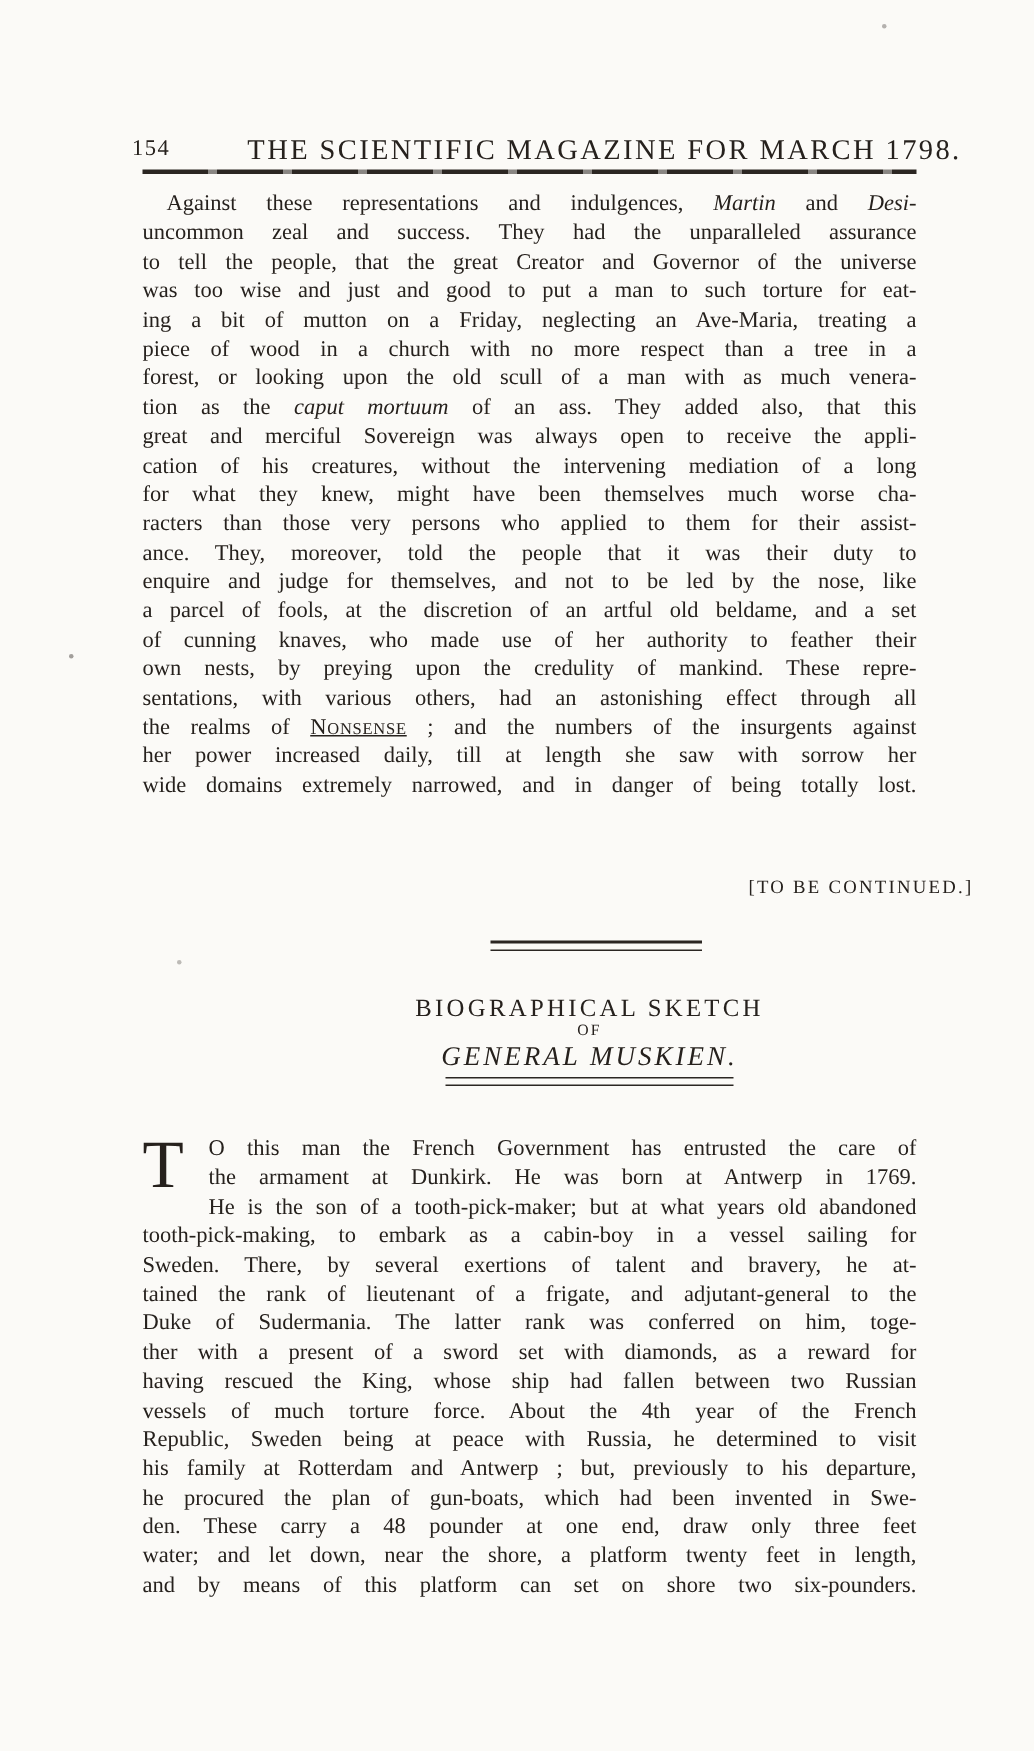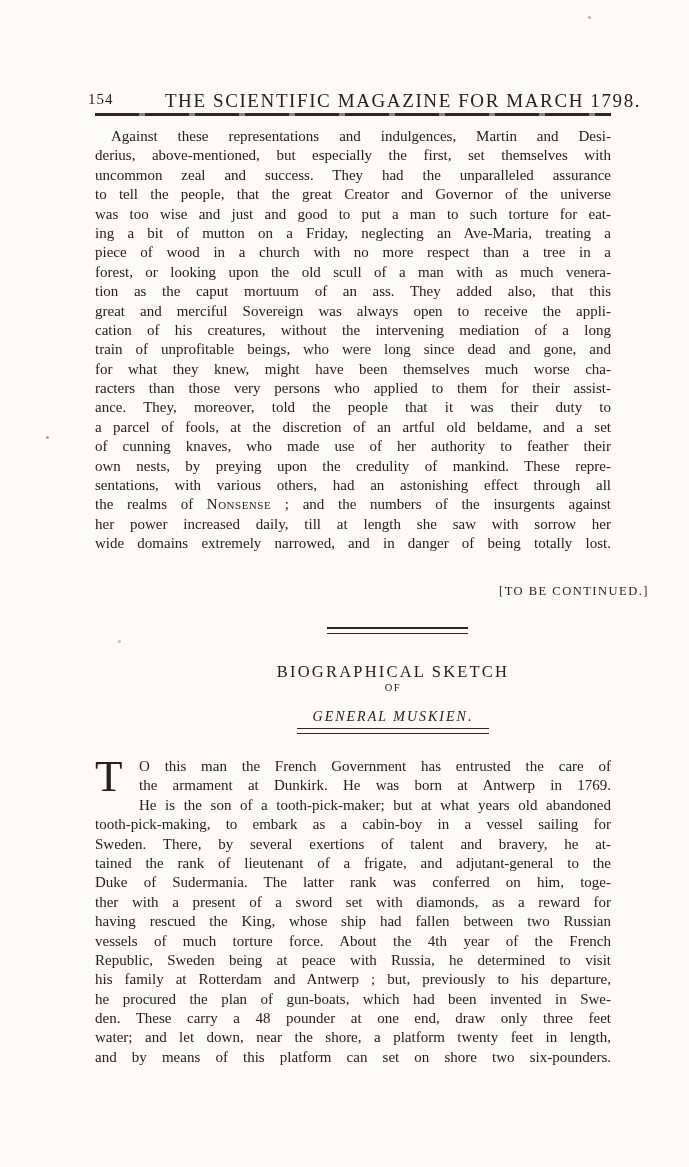--- a/index.html
+++ b/index.html
@@ -13,33 +13,33 @@
   .pagenum{position:absolute;left:-7px;top:1px;letter-spacing:1px;}
   .journal{position:absolute;left:308px;top:0;transform:translateX(-50%);
     letter-spacing:1.6px;white-space:nowrap;font-size:19px;}
   .headrule{position:absolute;top:113px;left:95px;width:516px;height:3px;
     background:repeating-linear-gradient(90deg,#2b2622 0 44px,rgba(43,38,34,.55) 44px 50px);}
   #para1-lines{position:absolute;top:127px;left:95px;width:516px;}
   #para2-lines{position:absolute;top:757px;left:95px;width:516px;}
   .line{height:19.4px;line-height:19.4px;font-size:15px;
     text-align:justify;text-align-last:justify;overflow:hidden;}
   #para1-lines .line:first-child{padding-left:16px;}
-  .it{}
-  .sc{font-variant:small-caps;letter-spacing:.5px;}
+  .it{font-style:italic;}
+  .sc{font-variant:small-caps;letter-spacing:.5px;text-decoration:underline;}
   .dropcap{float:left;width:40px;height:39px;font-size:45px;line-height:38px;
     margin-right:4px;text-align:left;}
   
   .continued{position:absolute;top:584px;left:133px;width:516px;text-align:right;
     font-size:12.5px;letter-spacing:1.5px;}
   .divider{position:absolute;top:627px;left:327px;width:141px;height:4px;
     border-top:2px solid #2b2622;border-bottom:1px solid #2b2622;}
   .headingblock{position:absolute;top:662px;left:135px;width:516px;text-align:center;}
   .h1{font-size:16.5px;letter-spacing:2.2px;}
   .h2{font-size:10.5px;letter-spacing:1.5px;margin-top:0;}
-  .h3{font-size:14px;font-style:italic;letter-spacing:2px;margin-top:16px;text-align:center;}
+  .h3{font-size:18px;font-style:italic;letter-spacing:2px;margin-top:1px;text-align:center;}
   .h3rule{margin:3px auto 0;width:192px;height:4px;
     border-top:1.5px solid #2b2622;border-bottom:1px solid #2b2622;}
   
   .speck{position:absolute;background:#4a4440;border-radius:50%;}
   .speck.s1{left:46px;top:436px;width:3px;height:3px;opacity:.5;}
   .speck.s2{left:588px;top:16px;width:3px;height:3px;opacity:.4;}
   .speck.s3{left:118px;top:640px;width:3px;height:3px;opacity:.35;}
   .bottom-dots{position:absolute;top:1086px;left:188px;width:452px;height:0;
     border-bottom:2px dotted rgba(58,50,44,.4);}
   .bottom-dots2{position:absolute;top:1097px;left:598px;width:62px;height:0;
@@ -51,34 +51,33 @@
 <div class="page">
 
   <header class="pagehead">
     <span class="pagenum">154</span>
     <span class="journal">THE SCIENTIFIC MAGAZINE FOR MARCH 1798.</span>
   </header>
   <div class="headrule"></div>
 
   <section id="para1-lines">
       <div class="line"><span>Against these representations and indulgences, </span><span class="it">Martin</span><span> and </span><span class="it">Desi-</span></div>
-      <div class="line"><span class="it">derius</span><span>, above-mentioned, but especially the first, set themselves with</span></div>
       <div class="line"><span>uncommon zeal and success. They had the unparalleled assurance</span></div>
       <div class="line"><span>to tell the people, that the great Creator and Governor of the universe</span></div>
       <div class="line"><span>was too wise and just and good to put a man to such torture for eat-</span></div>
       <div class="line"><span>ing a bit of mutton on a Friday, neglecting an Ave-Maria, treating a</span></div>
       <div class="line"><span>piece of wood in a church with no more respect than a tree in a</span></div>
       <div class="line"><span>forest, or looking upon the old scull of a man with as much venera-</span></div>
       <div class="line"><span>tion as the </span><span class="it">caput mortuum</span><span> of an ass. They added also, that this</span></div>
       <div class="line"><span>great and merciful Sovereign was always open to receive the appli-</span></div>
       <div class="line"><span>cation of his creatures, without the intervening mediation of a long</span></div>
-      <div class="line"><span>train of unprofitable beings, who were long since dead and gone, and</span></div>
       <div class="line"><span>for what they knew, might have been themselves much worse cha-</span></div>
       <div class="line"><span>racters than those very persons who applied to them for their assist-</span></div>
       <div class="line"><span>ance. They, moreover, told the people that it was their duty to</span></div>
+      <div class="line"><span>enquire and judge for themselves, and not to be led by the nose, like</span></div>
       <div class="line"><span>a parcel of fools, at the discretion of an artful old beldame, and a set</span></div>
       <div class="line"><span>of cunning knaves, who made use of her authority to feather their</span></div>
       <div class="line"><span>own nests, by preying upon the credulity of mankind. These repre-</span></div>
       <div class="line"><span>sentations, with various others, had an astonishing effect through all</span></div>
       <div class="line"><span>the realms of </span><span class="sc">Nonsense</span><span> ; and the numbers of the insurgents against</span></div>
       <div class="line"><span>her power increased daily, till at length she saw with sorrow her</span></div>
       <div class="line"><span>wide domains extremely narrowed, and in danger of being totally lost.</span></div>
     </section>
 
   <div class="continued">[TO BE CONTINUED.]</div>

